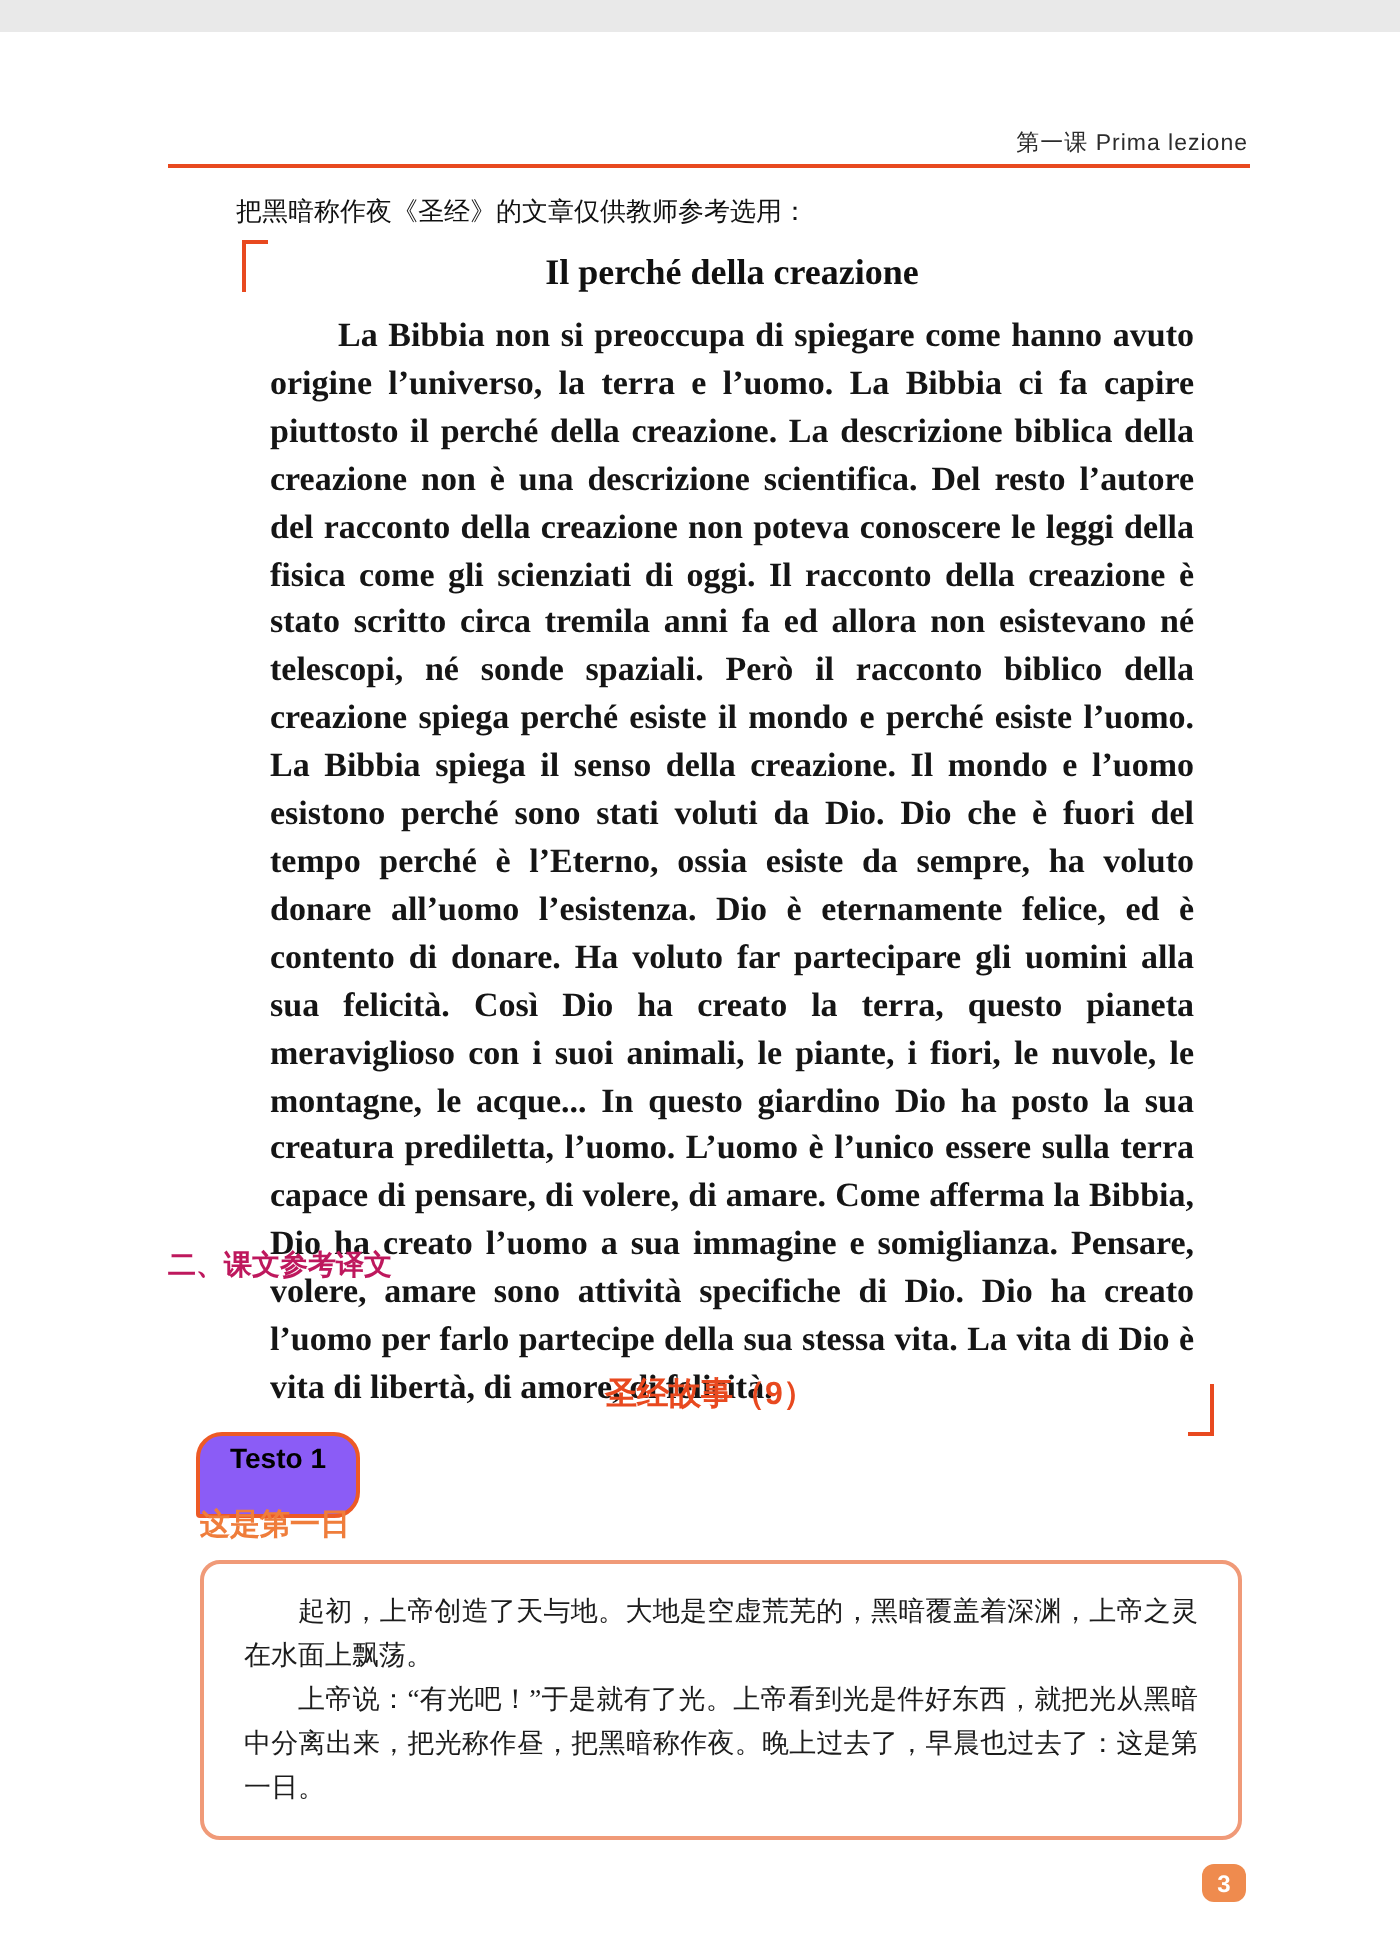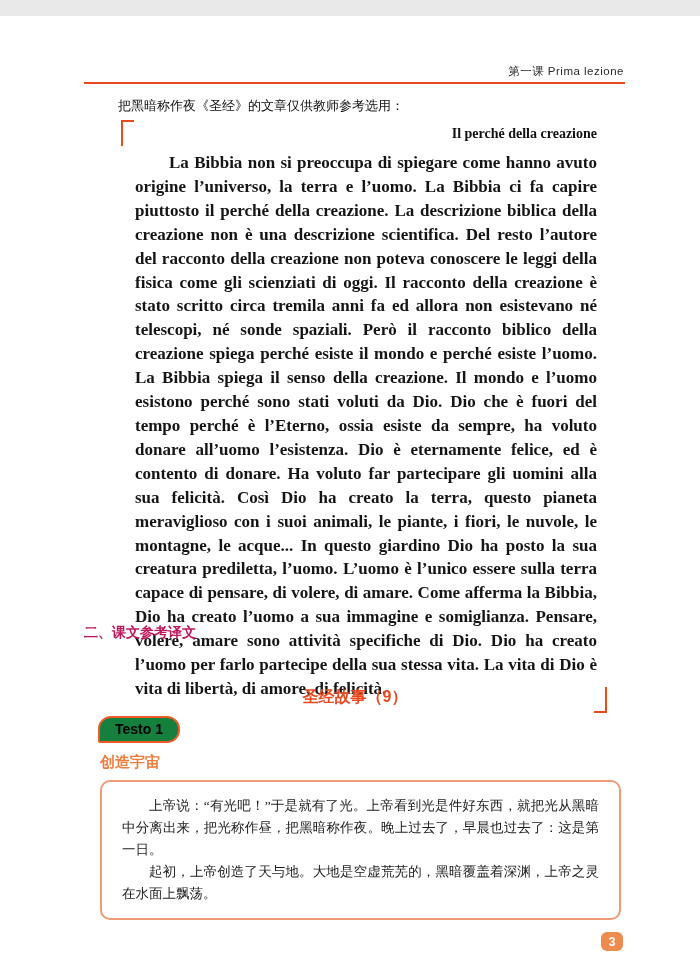--- a/index.html
+++ b/index.html
@@ -61,22 +61,22 @@
     border-top: 2.5px solid #e8491f;
   }
   .bracket.br {
     right: 0; bottom: 0;
     width: 13px; height: 26px;
     border-right: 2.5px solid #e8491f;
     border-bottom: 2.5px solid #e8491f;
   }
   .quote-title {
     margin: 0 0 9px 0;
-    text-align: right;
-    font-size: 14px;
+    text-align: center;
+    font-size: 18px;
     font-weight: bold;
     color: #111;
   }
   .quote-body {
     margin: 0;
     font-size: 17px;
     font-weight: bold;
     line-height: 23.9px;
     text-align: justify;
     text-indent: 2em;
@@ -106,22 +106,22 @@
     font-family: "Liberation Sans", "DejaVu Sans", sans-serif;
   }
 
   
   .testo-badge {
     position: absolute;
     top: 700px;
     left: 98px;
     border: 2px solid #ed5a26;
     border-radius: 13px 13px 13px 2px;
-    padding: 3px 15px 4px 15px;
-    background: #15803d;
+    padding: 3px 15px 20px 15px;
+    background: #8b5cf6;
     font-size: 14px;
     font-weight: bold;
     color: #000;
     font-family: "Liberation Sans", "DejaVu Sans", sans-serif;
   }
   .testo-title {
     position: absolute;
     top: 737px;
     left: 100px;
     font-size: 15px;
@@ -186,24 +186,24 @@
   </div>
 
   <h2 class="section-heading">二、课文参考译文</h2>
 
   <div class="story-title">圣经故事（9）</div>
 
   <div class="testo-badge">
     <span>Testo 1</span>
   </div>
 
-  <div class="testo-title">创造宇宙</div>
+  <div class="testo-title">这是第一日</div>
 
   <div class="translation-box">
+    <p>起初，上帝创造了天与地。大地是空虚荒芜的，黑暗覆盖着深渊，上帝之灵在水面上飘荡。</p>
     <p>上帝说：“有光吧！”于是就有了光。上帝看到光是件好东西，就把光从黑暗中分离出来，把光称作昼，把黑暗称作夜。晚上过去了，早晨也过去了：这是第一日。</p>
-    <p>起初，上帝创造了天与地。大地是空虚荒芜的，黑暗覆盖着深渊，上帝之灵在水面上飘荡。</p>
   </div>
 
   <div class="page-number">
     <span>3</span>
   </div>
 
 </div>
 
 </body></html>

